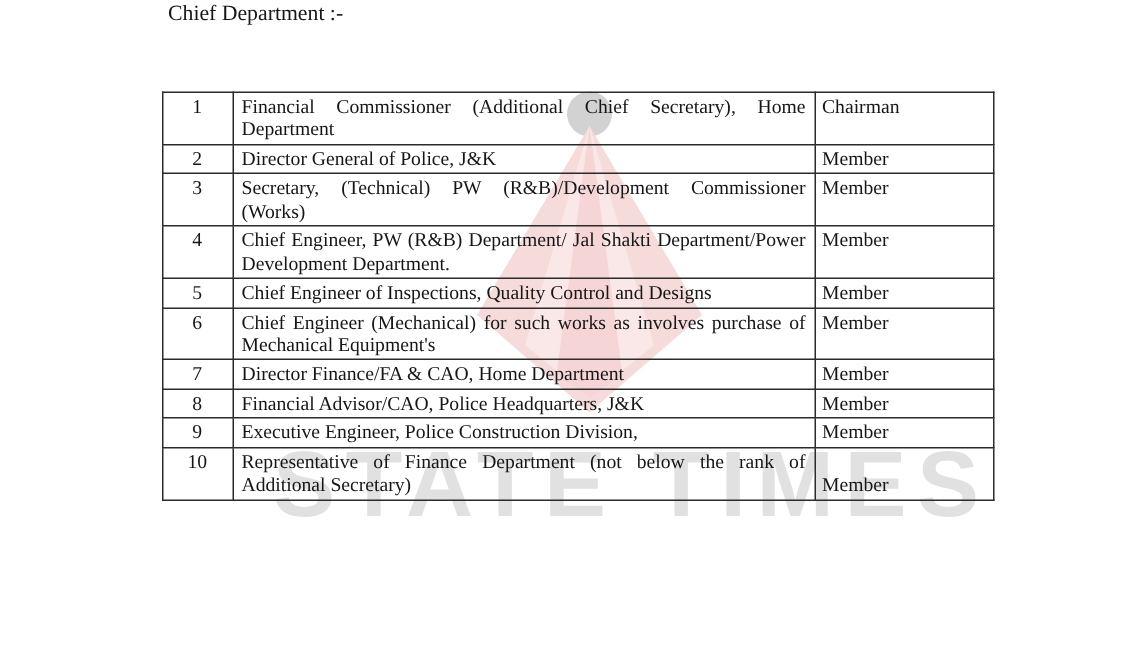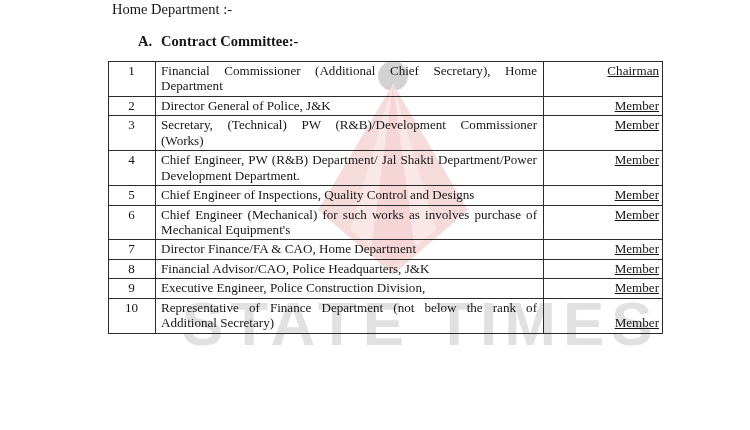--- a/index.html
+++ b/index.html
@@ -99,22 +99,21 @@
   #committee-table td.col-desig {
     width: 376px;
     text-align: justify;
     text-align-last: left;
     padding-left: 5px;
     padding-right: 6px;
     margin-top: 32px;
   }
   #committee-table td.col-role {
     width: 111px;
-    text-align: right;
-    text-decoration: underline;
+    text-align: left;
   }
   #committee-table td.bottom-align {
     vertical-align: bottom;
     padding-bottom: 2px;
   }
   #committee-table tr.tall-row td { height: 30px; }
 </style>
 </head>
 <body>
 
@@ -123,25 +122,22 @@
     <circle cx="75" cy="16" r="15" fill="#b7b7b7"></circle>
     <path d="M75 24 L150 150 L75 215 L0 150 Z" fill="#f2c6c6"></path>
     <path d="M75 24 L118 170 L75 205 L32 170 Z" fill="#f7d9d9"></path>
     <path d="M75 24 L97 190 L75 205 L53 190 Z" fill="#f0bcbc"></path>
   </svg>
   <div class="wm-text">STATE TIMES</div>
 </div>
 
 <div id="page">
 
-  <div class="doc-line" id="home-dept-heading">Home Department :-</div>
-
-  <div class="doc-line" id="section-a-heading">
-    <span class="sec-letter">A.</span><span>Contract Committee:-</span>
-  </div>
+  <div class="doc-line" id="home-dept-heading">Chief Department :-</div>
+
 
   <table id="committee-table">
     <tbody>
 
       <tr>
         <td class="col-sno">1</td>
         <td class="col-desig">Financial Commissioner (Additional Chief Secretary), Home Department</td>
         <td class="col-role">Chairman</td>
       </tr>
 

